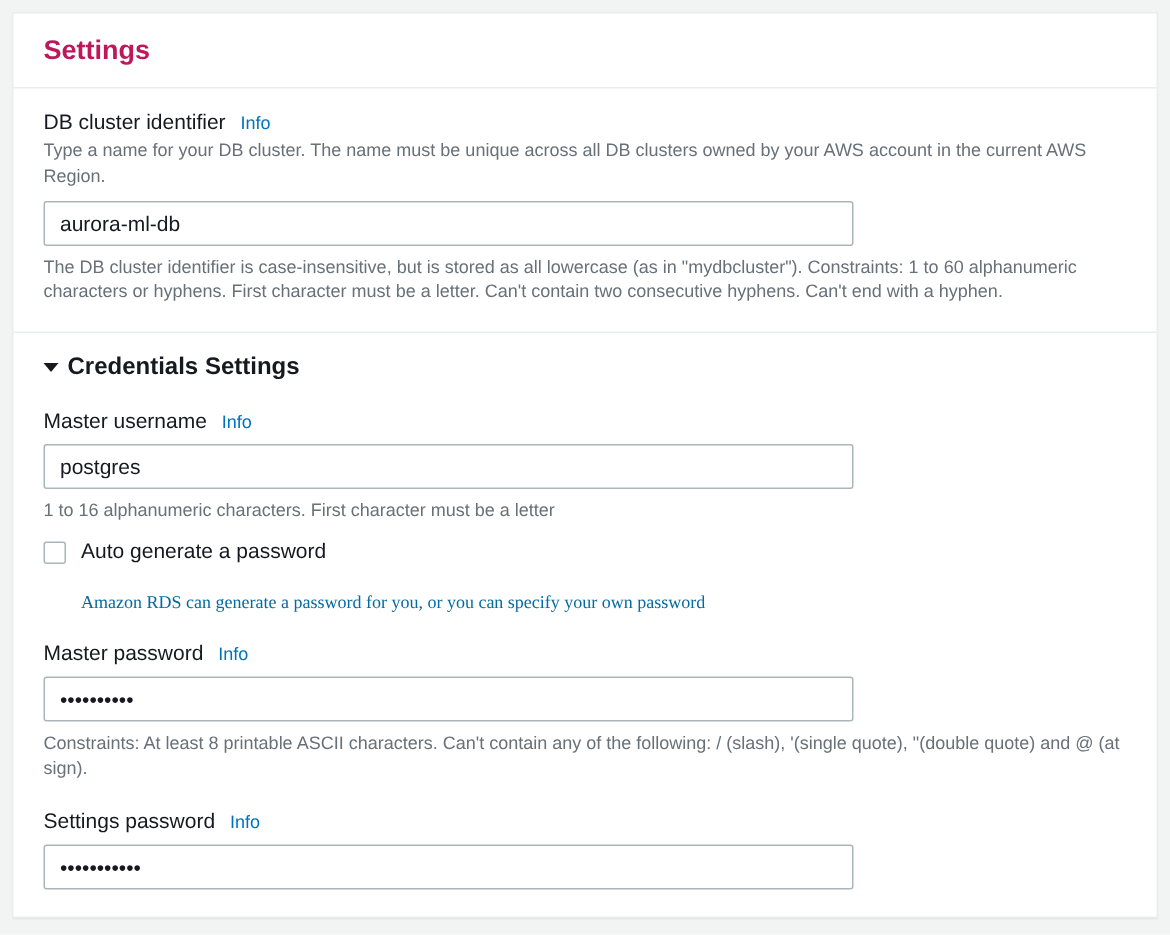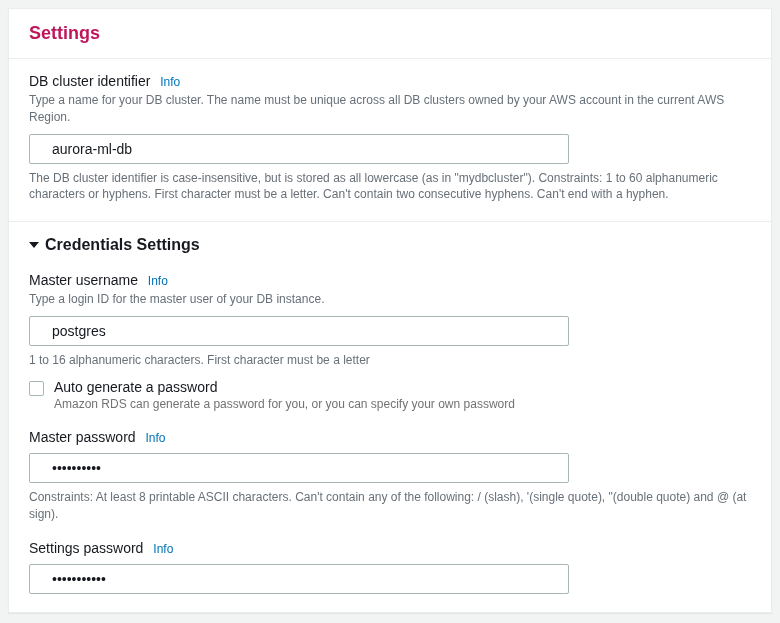--- a/index.html
+++ b/index.html
@@ -49,21 +49,21 @@
     }
     .field-description {
       color: #687078;
       font-size: 12px;
       line-height: 1.4;
       margin-top: 3px;
     }
     .text-input {
       width: 100%;
       max-width: 540px;
-      padding: 6px 22px;
+      padding: 6px 10px;
       border: 1px solid #aab7b8;
       border-radius: 2px;
       font-size: 14px;
       margin-top: 8px;
       color: #16191f;
       font-family: inherit;
     }
     .constraint-text {
       color: #687078;
       font-size: 12px;
@@ -106,23 +106,24 @@
       cursor: pointer;
     }
     .checkbox-content {
       margin-left: 10px;
     }
     .checkbox-label {
       font-size: 14px;
       color: #16191f;
     }
     .checkbox-desc {
-      color: #737373;
+      color: #0369a1;
       font-size: 12px;
-      margin-top: 2px;
+      margin-top: 19px;
+      font-family: Liberation Serif, serif;
     }
   </style>
 </head>
 <body>
 
 <div class="card">
   <div class="card-header">
     <h1>Settings</h1>
   </div>
 
@@ -140,21 +141,20 @@
     <div class="expand-header">
       <span class="caret"></span>
       <h2>Credentials Settings</h2>
     </div>
 
     <div class="block">
       <div>
         <span class="field-label">Master username</span>
         <a class="info-link">Info</a>
       </div>
-      <div class="field-description">Type a login ID for the master user of your DB instance.</div>
       <input type="text" class="text-input" value="postgres" style="">
       <div class="constraint-text">1 to 16 alphanumeric characters. First character must be a letter</div>
 
       <div class="checkbox-row">
         <div class="checkbox"></div>
         <div class="checkbox-content">
           <div class="checkbox-label">Auto generate a password</div>
           <div class="checkbox-desc">Amazon RDS can generate a password for you, or you can specify your own password</div>
         </div>
       </div>

